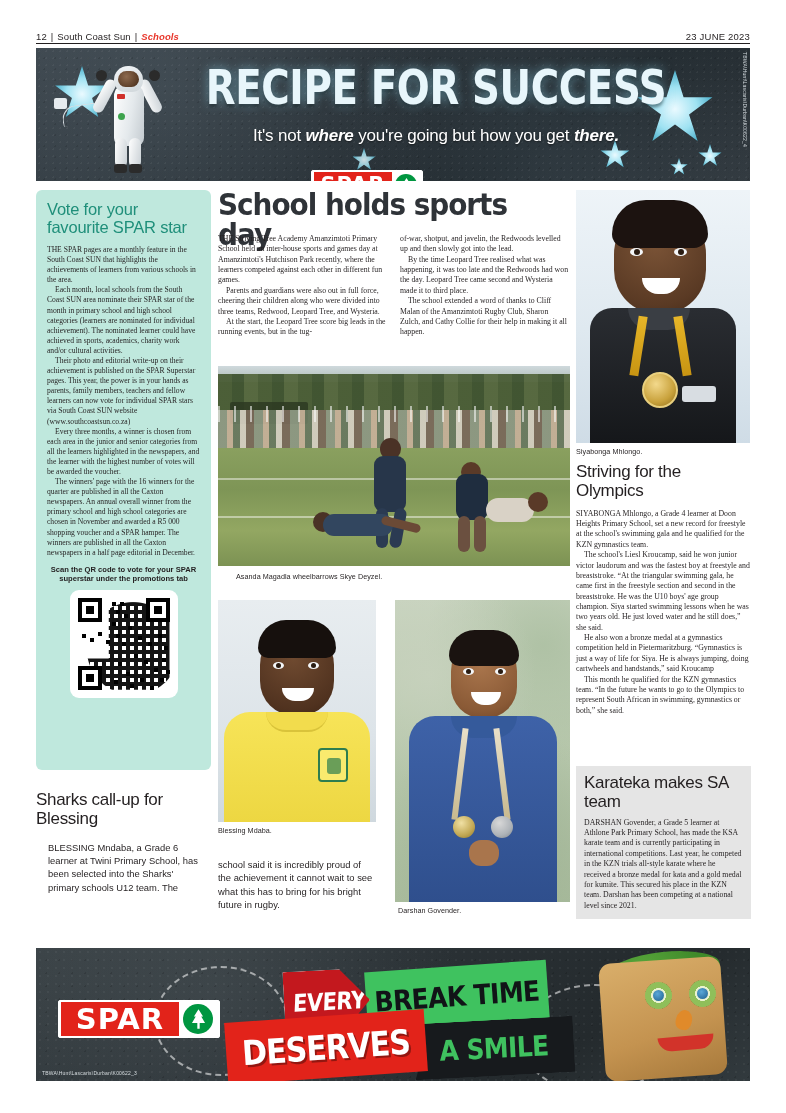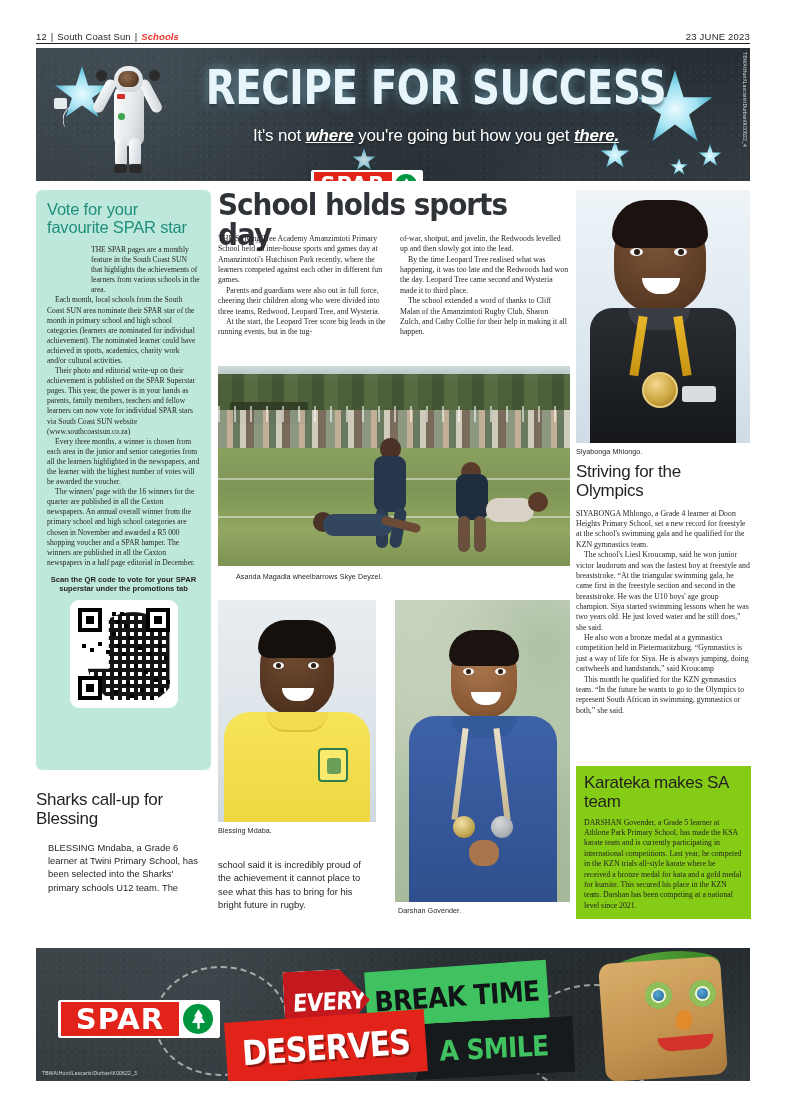--- a/index.html
+++ b/index.html
@@ -109,21 +109,21 @@
     text-shadow: 0 0 10px rgba(150,225,250,.5), 0 2px 3px rgba(0,0,0,.5);
     transform: scaleY(1.22) scaleX(0.97); transform-origin: top center;
   }
   .topad-sub {
     position:absolute; left:130px; top:78px; width:540px;
     text-align:center; color:#ffffff;
     font-family:"Liberation Sans", sans-serif;
     font-size:17px; font-weight:500; letter-spacing:-0.2px;
     text-shadow: 0 1px 2px rgba(0,0,0,.55);
   }
-  .topad-sub i { font-style:italic; font-weight:700;text-decoration:underline; }
+  .topad-sub i { font-style:italic; font-weight:700; }
 
   .spar-logo {
     display:inline-flex; align-items:center;
     background:#ffffff; border:1.4px solid #ffffff;
     padding:1px 2px; border-radius:2px;
   }
   .spar-red {
     background:#e2231a; color:#ffffff;
     font-family:"DejaVu Sans", sans-serif; font-weight:700;
     letter-spacing:1px; display:flex; align-items:center; justify-content:center;
@@ -147,21 +147,21 @@
   .sidebar {
     position:absolute; left:36px; top:190px; width:175px; height:580px;
     background:#bfe8dd; border-radius:6px; padding:10px 11px 8px 11px;
   }
   .sidebar-title {
     font-size:16.5px; line-height:1.12; color:#1f8f7a; font-weight:400;
     letter-spacing:-.2px; margin-bottom:8px;
   }
   .sidebar-body { font-family:"Liberation Serif", serif; font-size:7.6px; line-height:1.33; color:#231f20; text-align:left; }
   .sidebar-body p { margin:0; text-indent:8px; }
-  .sidebar-body p.first { text-indent:0;margin-left:44px; }
+  .sidebar-body p.first { text-indent:0; }
   .sidebar-qrtext {
     font-family:"Liberation Sans", sans-serif;
     font-size:7.6px; font-weight:bold; text-align:center; line-height:1.25;
     margin-top:7px; color:#231f20;
   }
   .qr-frame {
     margin:6px auto 0; width:108px; height:108px; background:#ffffff;
     border-radius:9px; display:flex; align-items:center; justify-content:center;
   }
   .qr { width:92px; height:92px; position:relative; }
@@ -314,21 +314,21 @@
   }
   .olympics-body {
     margin-top:8px; font-family:Liberation Serif, serif; font-size:7.8px; line-height:1.33; color:#231f20;
   }
   .olympics-body p { margin:0; text-indent:8px; }
   .olympics-body p.first { text-indent:0; }
 
   
   .karate {
     position:absolute; left:576px; top:766px; width:175px; height:153px;
-    background:#84cc16; padding:7px 8px 6px 8px;
+    background:#e5e5e5; padding:7px 8px 6px 8px;
   }
   .karate-head { font-size:17px; line-height:1.14; color:#231f20; font-weight:400; letter-spacing:-.3px; }
   .karate-body { margin-top:6px; font-family:"Liberation Serif", serif; font-size:7.8px; line-height:1.33; color:#231f20; }
   .karate-body p { margin:0; }
 
   
   .botad {
     position:absolute; left:36px; top:948px; width:714px; height:133px;
     background:
       radial-gradient(circle at 25% 35%, rgba(95,105,110,.28), transparent 45%),
@@ -636,21 +636,21 @@
   </div>
   <div class="caption" style="left:398px; top:906px; width:175px;">Darshan Govender.</div>
 
   <div class="sharks">
     <div class="sharks-head">Sharks call-up for Blessing</div>
     <div class="sharks-body">
       <p>BLESSING Mndaba, a Grade 6 learner at Twini Primary School, has been selected into the Sharks' primary schools U12 team. The</p>
     </div>
   </div>
   <div class="sharks2">
-    <p>school said it is incredibly proud of the achievement it cannot place to see what this has to bring for his bright future in rugby.</p>
+    <p>school said it is incredibly proud of the achievement it cannot wait to see what this has to bring for his bright future in rugby.</p>
   </div>
 
   <div class="botad">
     <div class="noise2"></div>
     <div class="dashcircle" style="left:118px; top:18px; width:134px; height:110px;"></div>
     <div class="dashcircle" style="left:484px; top:36px; width:150px; height:110px;"></div>
 
     <div class="botad-spar">
       <div class="spar-logo">
         <div class="spar-red" style="width:118px; height:34px; font-size:29px;">SPAR</div>

